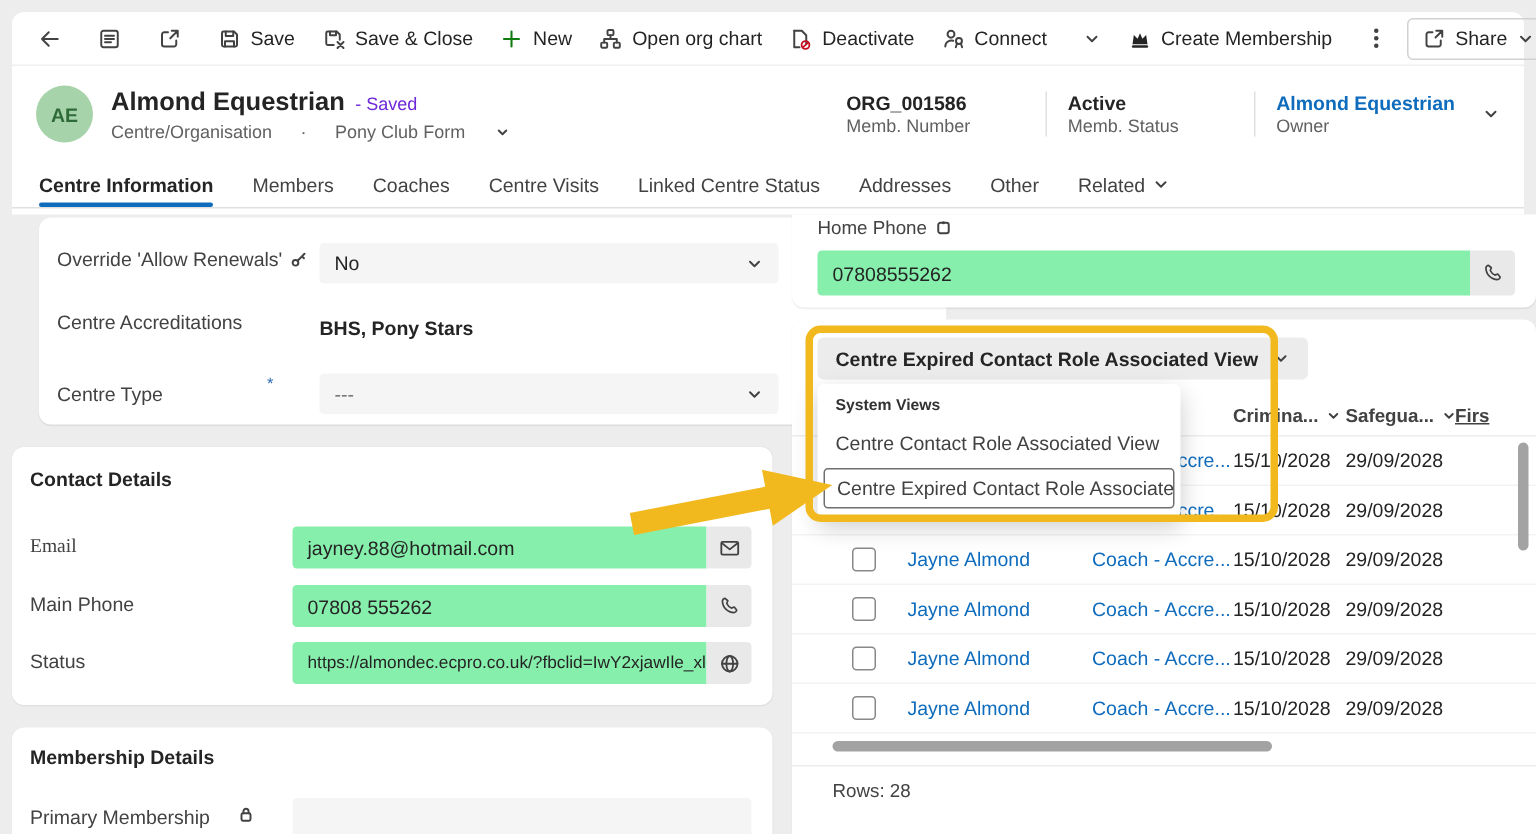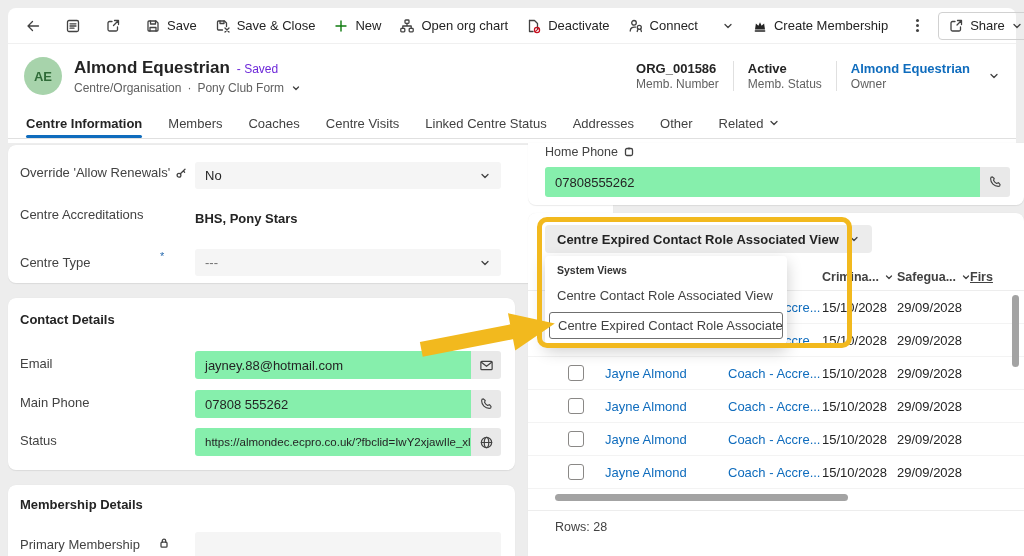--- a/index.html
+++ b/index.html
@@ -28,24 +28,24 @@
                border:1px solid #d1d1d1; border-radius:4px; height:28px; padding:0 9px; }
 
   
   .rec-header { height:64px; display:flex; align-items:center; padding:0 16px; }
   .avatar { width:38px; height:38px; border-radius:50%; background:#a7d3ab; color:#2f6b38;
             display:flex; align-items:center; justify-content:center; font-weight:bold;
             font-size:13px; margin-right:12px; flex:none; }
   .title-line { display:flex; align-items:baseline; gap:7px; }
   .rec-title { font-size:17px; font-weight:bold; }
   .saved { font-size:12px; color:#6d28d9; }
-  .sub-line { display:flex; align-items:center; gap:6px; font-size:12px; color:#616161; margin-top:3px; }
+  .sub-line { display:flex; align-items:center; gap:19px; font-size:12px; color:#616161; margin-top:3px; }
   .headline { margin-left:auto; display:flex; align-items:center; }
   .hl-item { padding:0 14px; }
-  .hl-item + .hl-item { border-left:1px solid #e0e0e0; }
+  .hl-item + .hl-item { border-left:1px solid #e0e0e0;margin-left:36px; }
   .hl-value { font-size:13px; font-weight:bold; }
   .hl-value.link { color:#0f6cbd; }
   .hl-label { font-size:12px; color:#616161; margin-top:1px; }
 
   
   .tabs { height:31px; display:flex; align-items:center; gap:26px; padding:0 18px;
           border-bottom:1px solid #e0e0e0; }
   .tab { font-size:13px; color:#424242; position:relative; height:100%;
          display:flex; align-items:center; gap:5px; white-space:nowrap; }
   .tab.active { font-weight:bold; color:#242424; }
@@ -283,21 +283,21 @@
       <span>Related</span>
       <span class="icon12">
         <svg viewBox="0 0 12 12">
             <path class="stroke" d="M3 4.5 L6 7.5 L9 4.5"></path>
           </svg>
         </span>
     </div>
   </div>
 </div>
 
-<div class="card" style="left:8px; top:145px; width:605px; height:138px;">
+<div class="card" style="left:26px; top:145px; width:605px; height:138px;">
   <div class="f-label" style="top:20px;">
     <span>Override 'Allow Renewals'</span>
     <span class="icon12">
       <svg viewBox="0 0 12 12">
           <circle class="stroke" cx="4" cy="8.2" r="1.9"></circle>
           <path class="stroke" d="M5.4 6.8 L10 2.2 M8.3 3.9 L9.6 5.2"></path>
         </svg>
       </span>
   </div>
   <div class="combo" style="top:17px;">
@@ -320,21 +320,21 @@
       <svg viewBox="0 0 12 12">
           <path class="stroke" d="M3 4.5 L6 7.5 L9 4.5"></path>
         </svg>
       </span>
   </div>
 </div>
 
 <div class="card" style="left:8px; top:298px; width:507px; height:172px;">
   <div class="sec-title" style="top:14px;">Contact Details</div>
 
-  <div class="f-label" style="top:58px;">Email</div>
+  <div class="f-label" style="top:58px;font-family:Liberation Serif, serif;">Email</div>
   <div class="ffield" style="top:53px;">
     <div class="finput">jayney.88@hotmail.com</div>
     <div class="ficon">
       <svg viewBox="0 0 16 16" width="15" height="15">
           <rect class="stroke" x="2" y="3.5" width="12" height="9" rx="1"></rect>
           <path class="stroke" d="M2.5 4.5 L8 8.8 L13.5 4.5"></path>
         </svg>
     </div>
   </div>
 

